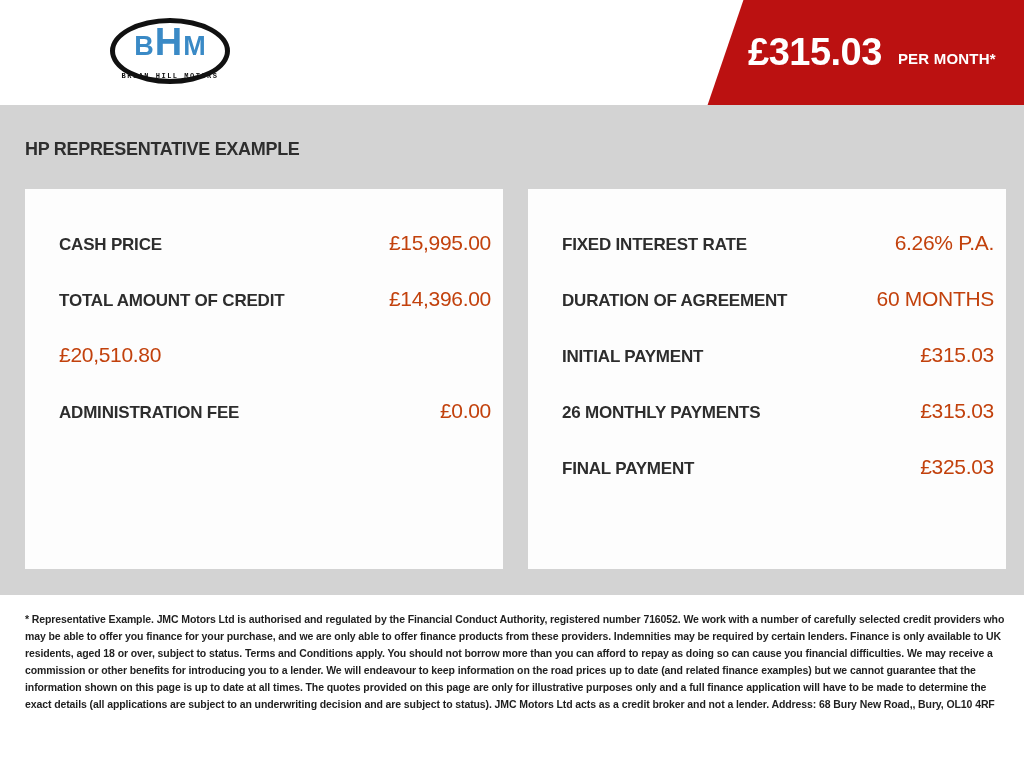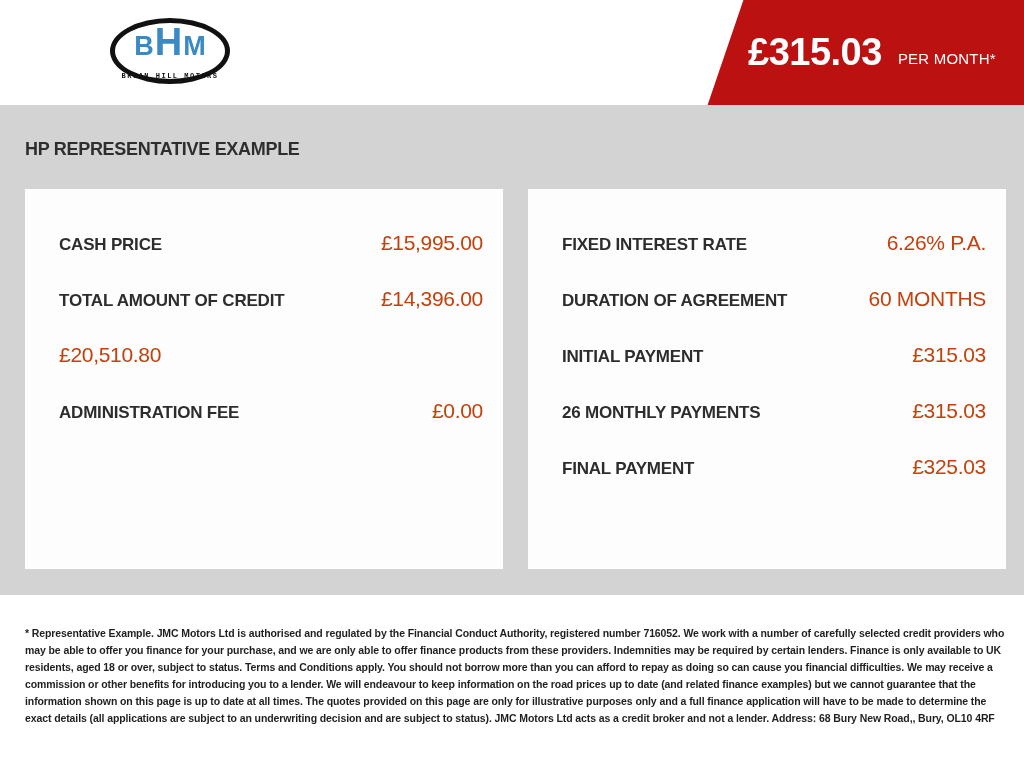--- a/index.html
+++ b/index.html
@@ -47,21 +47,21 @@
   }
   .price-banner-inner {
     position:absolute; left:748px; top:0; height:105px;
     display:flex; align-items:center; gap:16px;
   }
   .price-big {
     color:#ffffff; font-weight:bold; font-size:38px;
     letter-spacing:-0.5px; white-space:nowrap;
   }
   .price-suffix {
-    color:#ffffff; font-weight:normal; font-size:15px;
+    color:#ffffff; font-weight:bold; font-size:15px;
     margin-top:12px; white-space:nowrap; letter-spacing:0.2px;
   }
 
   
   .grey-section {
     position:absolute; top:105px; left:0;
     width:1024px; height:490px;
     background:#d3d3d3;
     padding:34px 0 0 25px;
   }
@@ -69,39 +69,39 @@
     font-size:18px; font-weight:bold; color:#2e2e2e;
     letter-spacing:-0.3px;
   }
   .panels {
     display:flex; gap:25px;
     margin-top:29px;
   }
   .panel {
     width:478px; height:380px;
     background:#fdfdfd;
-    padding:26px 20px 0 34px;
+    padding:26px 12px 0 34px;
   }
   .finance-row {
     height:56px;
     display:flex; justify-content:space-between; align-items:baseline;
     padding-top:16px;
   }
   .finance-label {
     font-size:17px; font-weight:bold; color:#2d2d2d;
     letter-spacing:-0.2px; white-space:nowrap;
   }
   .finance-value {
     font-size:21px; color:#c2410c;
     letter-spacing:-0.3px; white-space:nowrap;
   }
 
   
   .footer {
-    position:absolute; top:609px; left:0;
+    position:absolute; top:595px; left:0;
     width:1024px; height:137px;
     background:#ffffff;
     padding:16px 22px 8px 25px;
   }
   .disclaimer {
     font-size:10.5px; font-weight:bold; color:#1f1f1f;
     line-height:17px; letter-spacing:-0.1px;
     width:980px;
   }
 </style>

